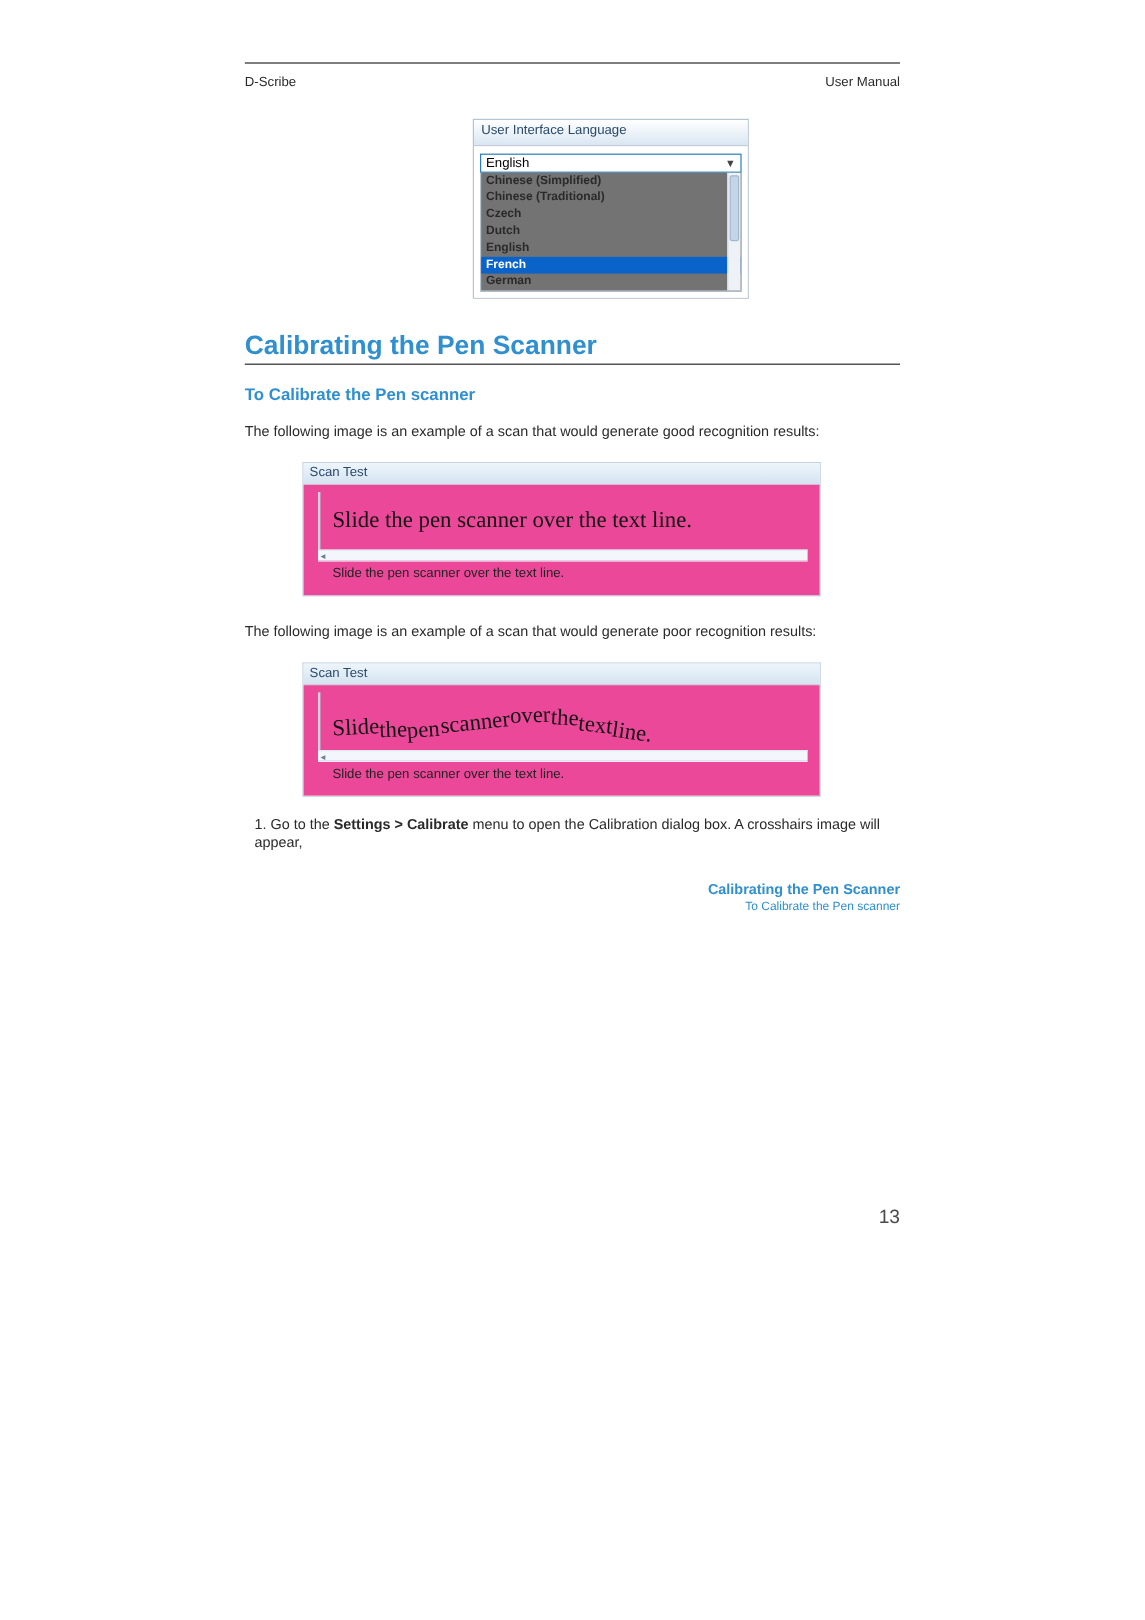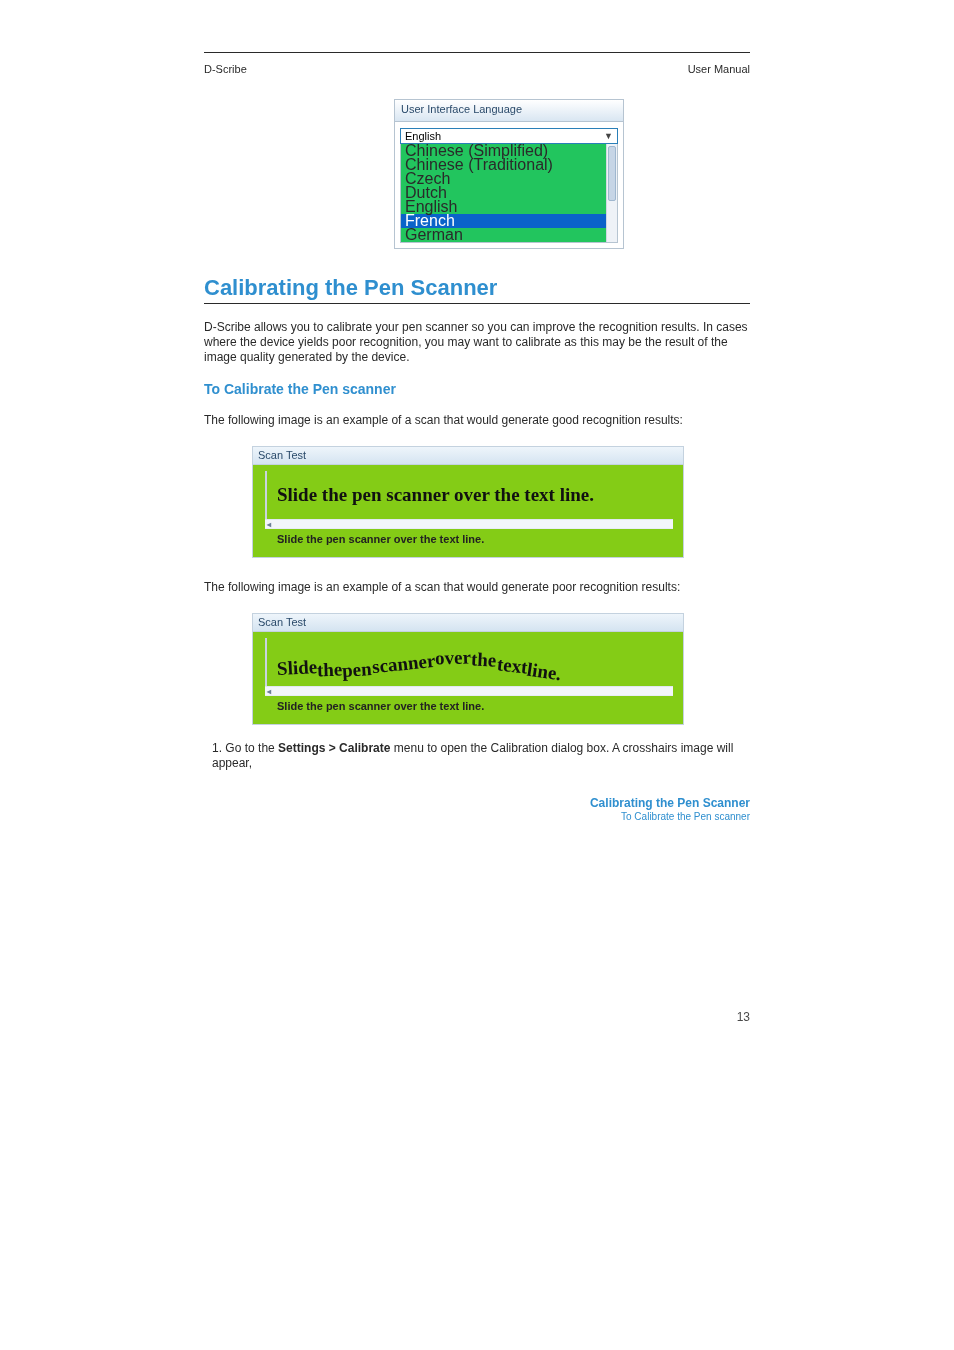--- a/index.html
+++ b/index.html
@@ -54,23 +54,24 @@
     color: #000;
     background: #fff;
   }
   .dropdown-closed .chev {
     font-size: 9px;
     color: #444;
   }
   .dropdown-open {
     border: 1px solid #b6c4d1;
     border-top: none;
-    background: #22c55e;
-    font-size: 16px;
+    background: #737373;
+    font-size: 10px;
     position: relative;
+    font-weight: bold;
   }
   .dropdown-open .opt {
     padding: 0 4px;
     line-height: 14px;
     white-space: nowrap;
   }
   .dropdown-open .opt.hl {
     background: #0a63c9;
     color: #fff;
   }
@@ -122,23 +123,22 @@
     font-size: 11px;
     margin-top: 18px;
   }
   .scan-title {
     background: linear-gradient(#eef5fb, #d5e4f1);
     color: #2a4a6a;
     padding: 2px 5px 3px 5px;
     border-bottom: 1px solid #c4d2df;
   }
   .scan-body {
-    background: #84cc16;
+    background: #ec4899;
     padding: 6px 10px 6px 12px;
-    font-weight: bold;
   }
   .scan-preview {
     border-left: 2px solid #c9d4df;
     min-height: 48px;
     display: flex;
     align-items: center;
     padding-left: 10px;
   }
   .scan-preview .ptxt {
     font-family: "Times New Roman", Georgia, serif;
@@ -176,21 +176,21 @@
   }
   .closing-small {
     color: #2f8fcf;
     font-size: 10px;
     display: block;
   }
   .footer {
     position: absolute;
     bottom: 44px;
     right: 204px;
-    font-size: 12px;
+    font-size: 16px;
     color: #4a4a4a;
   }
 </style>
 </head>
 <body>
 <div class="page">
 
 <hr class="header-line">
 <div class="header-row">
   <span>D-Scribe</span>
@@ -216,21 +216,20 @@
         <div class="scroll-thumb"></div>
       </div>
     </div>
   </div>
 </div>
 
 
 <div class="section-title">Calibrating the Pen Scanner</div>
 <hr class="section-rule">
 
-<p class="body-text">D-Scribe allows you to calibrate your pen scanner so you can improve the recognition results. In cases where the device yields poor recognition, you may want to calibrate as this may be the result of the image quality generated by the device.</p>
 
 <div class="sub-heading">To Calibrate the Pen scanner</div>
 
 <p class="body-text">The following image is an example of a scan that would generate good recognition results:</p>
 
 <div class="scan-panel">
   <div class="scan-title">Scan Test</div>
   <div class="scan-body">
     <div class="scan-preview">
       <span class="ptxt">Slide the pen scanner over the text line.</span>

